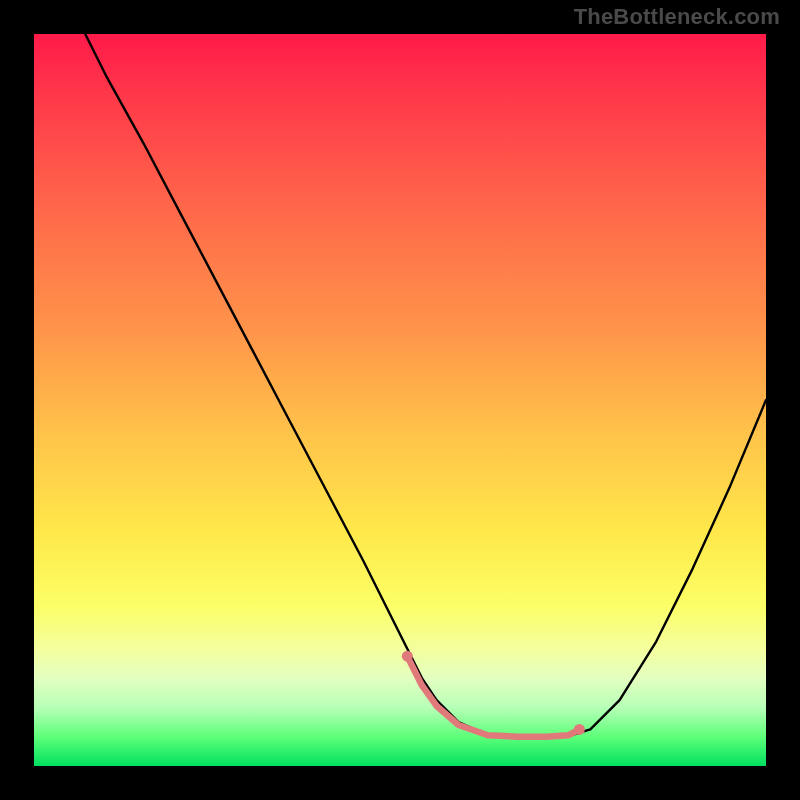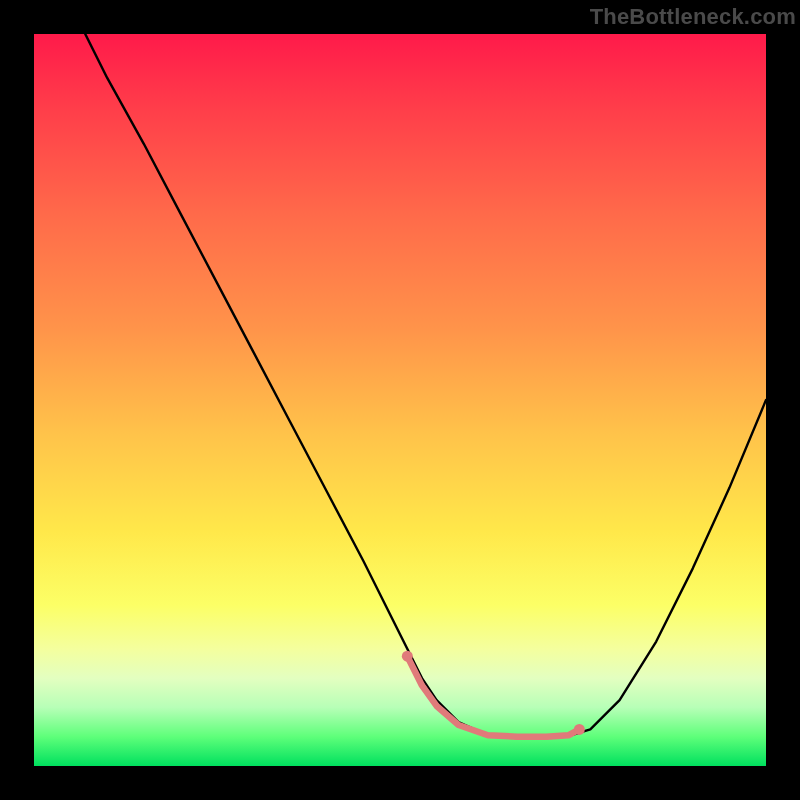--- a/index.html
+++ b/index.html
@@ -45,21 +45,21 @@
     position: absolute;
     left: 0;
     top: 0;
     width: 732px;
     height: 732px;
     pointer-events: none;
   }
   .watermark {
     position: absolute;
     top: 4px;
-    right: 4px;
+    right: 20px;
     color: #4a4a4a;
     font-size: 22px;
     font-weight: 600;
     letter-spacing: 0.2px;
   }
 </style>
 </head>
 <body>
 
 <div class="frame">

